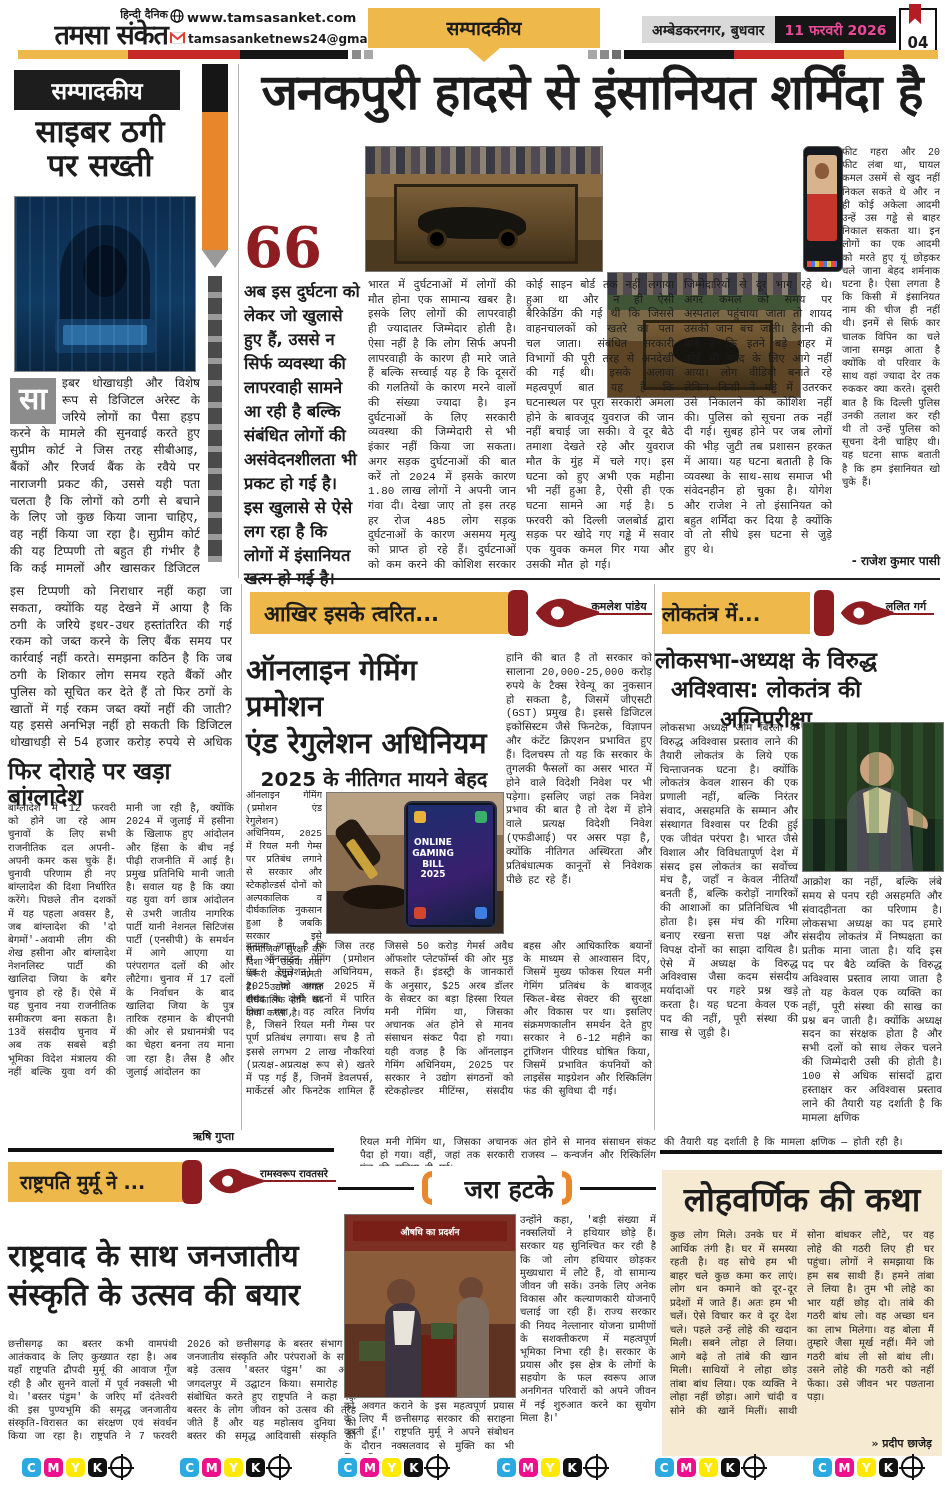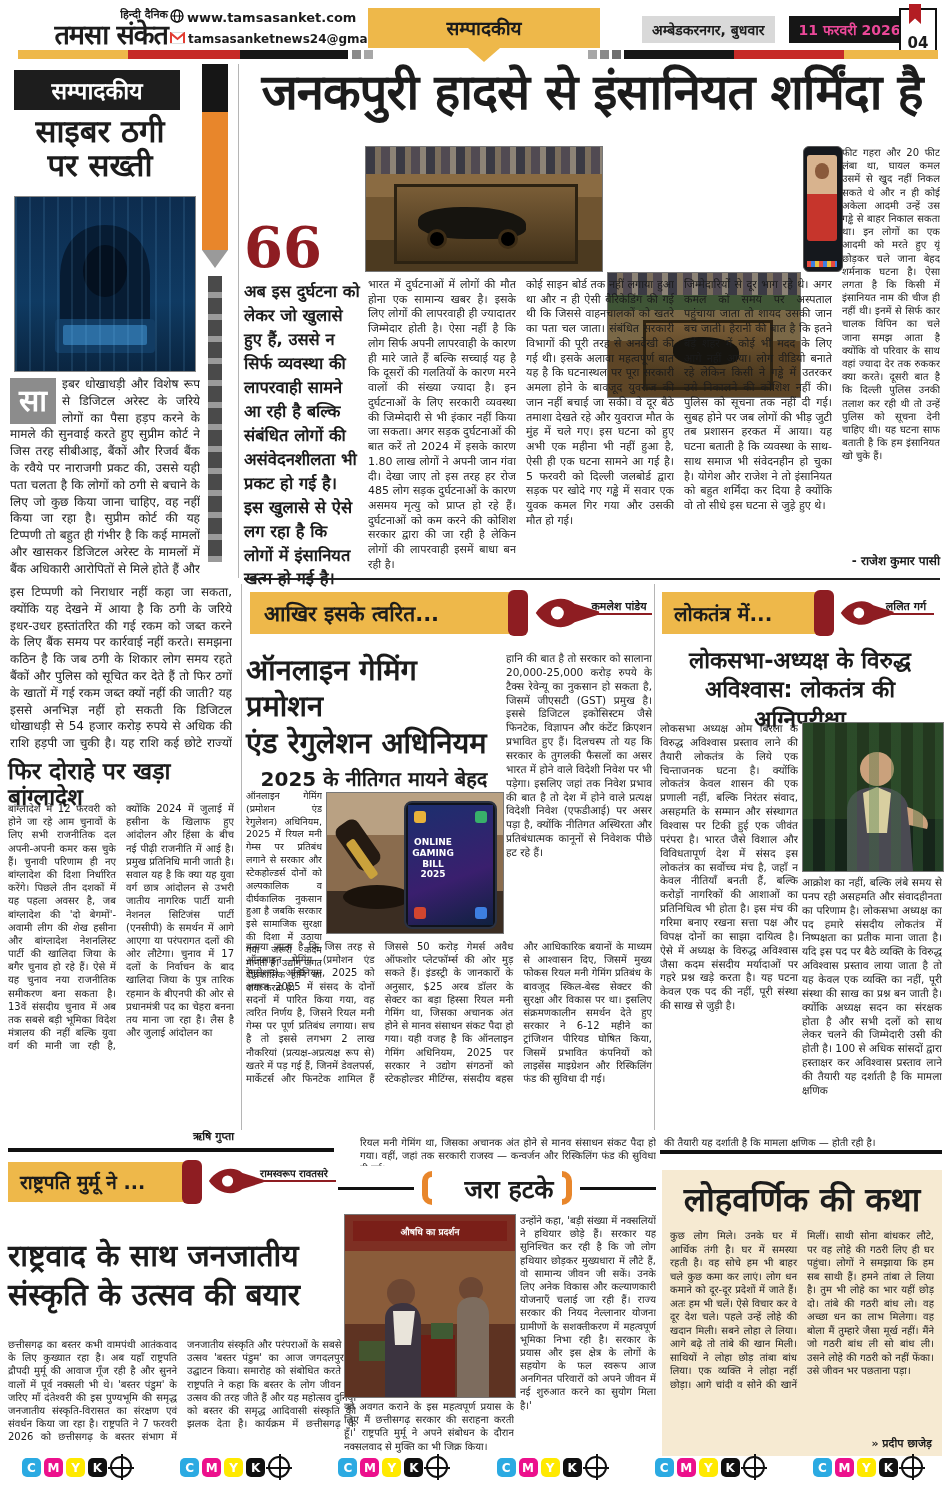--- a/index.html
+++ b/index.html
@@ -1,19 +1,19 @@
 <!DOCTYPE html>
 <html><head>
 <meta charset="utf-8">
 <style>
   html,body{margin:0;padding:0;background:#e9e9e9;}
   #page{position:relative;width:945px;height:1488px;background:#ffffff;overflow:hidden;
         font-family:"DejaVu Sans","Liberation Sans",sans-serif;color:#1c1c1c;}
   .abs{position:absolute;}
-  .just{text-align:justify;overflow:hidden;}
+  .just{text-align:justify;overflow:hidden;font-family:Liberation Mono, monospace;}
   .small{font-size:11px;line-height:1.34;}
   .tiny{font-size:10px;line-height:1.32;}
   .yellowbar{background:#eeb84a;display:flex;align-items:center;}
   .penrect{background:#8e1d22;border-radius:6px;width:20px;}
   .authorline{border-bottom:2px solid #8e1d22;}
   .col2{column-count:2;column-gap:10px;}
   .col3{column-count:3;column-gap:10px;}
   .thickline{background:#111;height:4px;}
   .thinrule{background:#b5b5b5;}
   .cmyk-sq{display:inline-flex;align-items:center;justify-content:center;width:19px;height:19px;
@@ -58,21 +58,21 @@
       </span>
       <span style="font-size:12px;font-weight:700;">tamsasanketnews24@gmail.com</span>
     </div>
   </div>
 
   <div class="abs yellowbar" style="left:368px;top:8px;width:232px;height:40px;justify-content:center;">
     <span style="font-size:19px;font-weight:800;">सम्पादकीय</span>
   </div>
   <div class="abs" style="left:468px;top:48px;width:0;height:0;border-left:16px solid transparent;border-right:16px solid transparent;border-top:14px solid #eeb84a;"></div>
 
-  <div class="abs" style="left:642px;top:16px;display:flex;align-items:stretch;height:27px;gap:14px;">
+  <div class="abs" style="left:642px;top:16px;display:flex;align-items:stretch;height:27px;">
     <span style="background:#d9d9d9;display:flex;align-items:center;padding:0 10px;font-size:14px;font-weight:700;">अम्बेडकरनगर, बुधवार</span>
     <span style="background:#161616;color:#ec4899;display:flex;align-items:center;padding:0 10px;font-size:14px;font-weight:700;">11 फरवरी 2026</span>
   </div>
 
   <div class="abs" style="left:899px;top:8px;width:34px;height:42px;background:#fff;border:2px solid #111;display:flex;align-items:flex-end;justify-content:center;">
     <span class="abs" style="top:-6px;left:8px;width:12px;height:20px;background:#b31d23;clip-path:polygon(0 0,100% 0,100% 100%,50% 72%,0 100%);"></span>
     <span style="font-size:15px;font-weight:700;">04</span>
   </div>
 
   <div class="abs" style="left:8px;top:50px;width:930px;height:9px;">
@@ -192,33 +192,33 @@
       <div class="abs" style="left:4px;top:34px;width:46px;color:#fff;font-size:9px;font-weight:800;text-align:center;line-height:1.2;">ONLINE GAMING BILL 2025</div>
       <span class="abs" style="left:8px;top:8px;width:12px;height:12px;background:#e8b23a;border-radius:3px;"></span>
       <span class="abs" style="right:8px;top:8px;width:12px;height:12px;background:#38b06a;border-radius:3px;"></span>
       <span class="abs" style="left:8px;bottom:8px;width:12px;height:12px;background:#d2452f;border-radius:3px;"></span>
       <span class="abs" style="right:8px;bottom:8px;width:12px;height:12px;background:#3d7ee0;border-radius:3px;"></span>
     </div>
   </div>
 
   <div class="abs just col3 tiny" style="left:246px;top:940px;width:406px;height:188px;font-size:10px;">बताया जाता है कि जिस तरह से ऑनलाइन गेमिंग (प्रमोशन एंड रेगुलेशन) अधिनियम, 2025 को अगस्त 2025 में संसद के दोनों सदनों में पारित किया गया, वह त्वरित निर्णय है, जिसने रियल मनी गेम्स पर पूर्ण प्रतिबंध लगाया। सच है तो इससे लगभग 2 लाख नौकरियां (प्रत्यक्ष-अप्रत्यक्ष रूप से) खतरे में पड़ गई हैं, जिनमें डेवलपर्स, मार्केटर्स और फिनटेक शामिल हैं जिससे 50 करोड़ गेमर्स अवैध ऑफशोर प्लेटफॉर्म्स की ओर मुड़ सकते हैं। इंडस्ट्री के जानकारों के अनुसार, $25 अरब डॉलर के सेक्टर का बड़ा हिस्सा रियल मनी गेमिंग था, जिसका अचानक अंत होने से मानव संसाधन संकट पैदा हो गया। यही वजह है कि ऑनलाइन गेमिंग अधिनियम, 2025 पर सरकार ने उद्योग संगठनों को स्टेकहोल्डर मीटिंग्स, संसदीय बहस और आधिकारिक बयानों के माध्यम से आश्वासन दिए, जिसमें मुख्य फोकस रियल मनी गेमिंग प्रतिबंध के बावजूद स्किल-बेस्ड सेक्टर की सुरक्षा और विकास पर था। इसलिए संक्रमणकालीन समर्थन देते हुए सरकार ने 6-12 महीने का ट्रांजिशन पीरियड घोषित किया, जिसमें प्रभावित कंपनियों को लाइसेंस माइग्रेशन और रिस्किलिंग फंड की सुविधा दी गई।</div>
 
-  <div class="abs yellowbar" style="left:662px;top:592px;width:148px;height:42px;padding-left:12px;">
+  <div class="abs yellowbar" style="left:662px;top:592px;width:148px;height:42px;">
     <span style="font-size:20px;font-weight:800;">लोकतंत्र में...</span>
   </div>
   <div class="abs penrect" style="left:814px;top:590px;height:46px;"></div>
   <div class="abs" style="left:836px;top:594px;">
     <svg width="60" height="38" viewBox="0 0 100 58">
         <path d="M8 29 C22 8 48 4 62 16 L96 27 L96 31 L62 42 C48 54 22 50 8 29 Z" fill="#8e1d22"></path>
         <circle cx="38" cy="29" r="9" fill="#fff"></circle>
       </svg>
   </div>
   <div class="abs authorline" style="left:878px;top:598px;width:56px;text-align:center;font-size:11px;font-weight:800;">ललित गर्ग</div>
 
-  <div class="abs" style="left:658px;top:646px;width:284px;text-align:center;font-size:22.5px;font-weight:800;line-height:1.3;">
+  <div class="abs" style="left:624px;top:646px;width:284px;text-align:center;font-size:22.5px;font-weight:800;line-height:1.3;">
     <div>लोकसभा-अध्यक्ष के विरुद्ध</div>
     <div>अविश्वास: लोकतंत्र की अग्निपरीक्षा</div>
   </div>
   <div class="abs just tiny" style="left:660px;top:722px;width:138px;height:406px;font-size:10.5px;">लोकसभा अध्यक्ष ओम बिरला के विरुद्ध अविश्वास प्रस्ताव लाने की तैयारी लोकतंत्र के लिये एक चिन्ताजनक घटना है। क्योंकि लोकतंत्र केवल शासन की एक प्रणाली नहीं, बल्कि निरंतर संवाद, असहमति के सम्मान और संस्थागत विश्वास पर टिकी हुई एक जीवंत परंपरा है। भारत जैसे विशाल और विविधतापूर्ण देश में संसद इस लोकतंत्र का सर्वोच्च मंच है, जहाँ न केवल नीतियाँ बनती हैं, बल्कि करोड़ों नागरिकों की आशाओं का प्रतिनिधित्व भी होता है। इस मंच की गरिमा बनाए रखना सत्ता पक्ष और विपक्ष दोनों का साझा दायित्व है। ऐसे में अध्यक्ष के विरुद्ध अविश्वास जैसा कदम संसदीय मर्यादाओं पर गहरे प्रश्न खड़े करता है। यह घटना केवल एक पद की नहीं, पूरी संस्था की साख से जुड़ी है।</div>
   <div class="abs" style="left:802px;top:722px;width:140px;height:148px;border:1px solid #777;background:linear-gradient(180deg,#23381f 0 65%,#16251a 65% 100%);overflow:hidden;">
     <div class="abs" style="left:0;top:0;right:0;bottom:0;background:repeating-linear-gradient(90deg,rgba(60,110,60,.35) 0 10px,transparent 10px 22px);"></div>
     <svg width="140" height="148" viewBox="0 0 140 148">
       <circle cx="74" cy="46" r="17" fill="#caa17c"></circle>
       <path d="M44 148 L44 88 C44 70 58 64 74 64 C92 64 104 72 106 88 L110 148 Z" fill="#4a4a52"></path>
       <path d="M60 70 L74 64 L88 70 L84 110 L64 110 Z" fill="#d8cfa0"></path>

